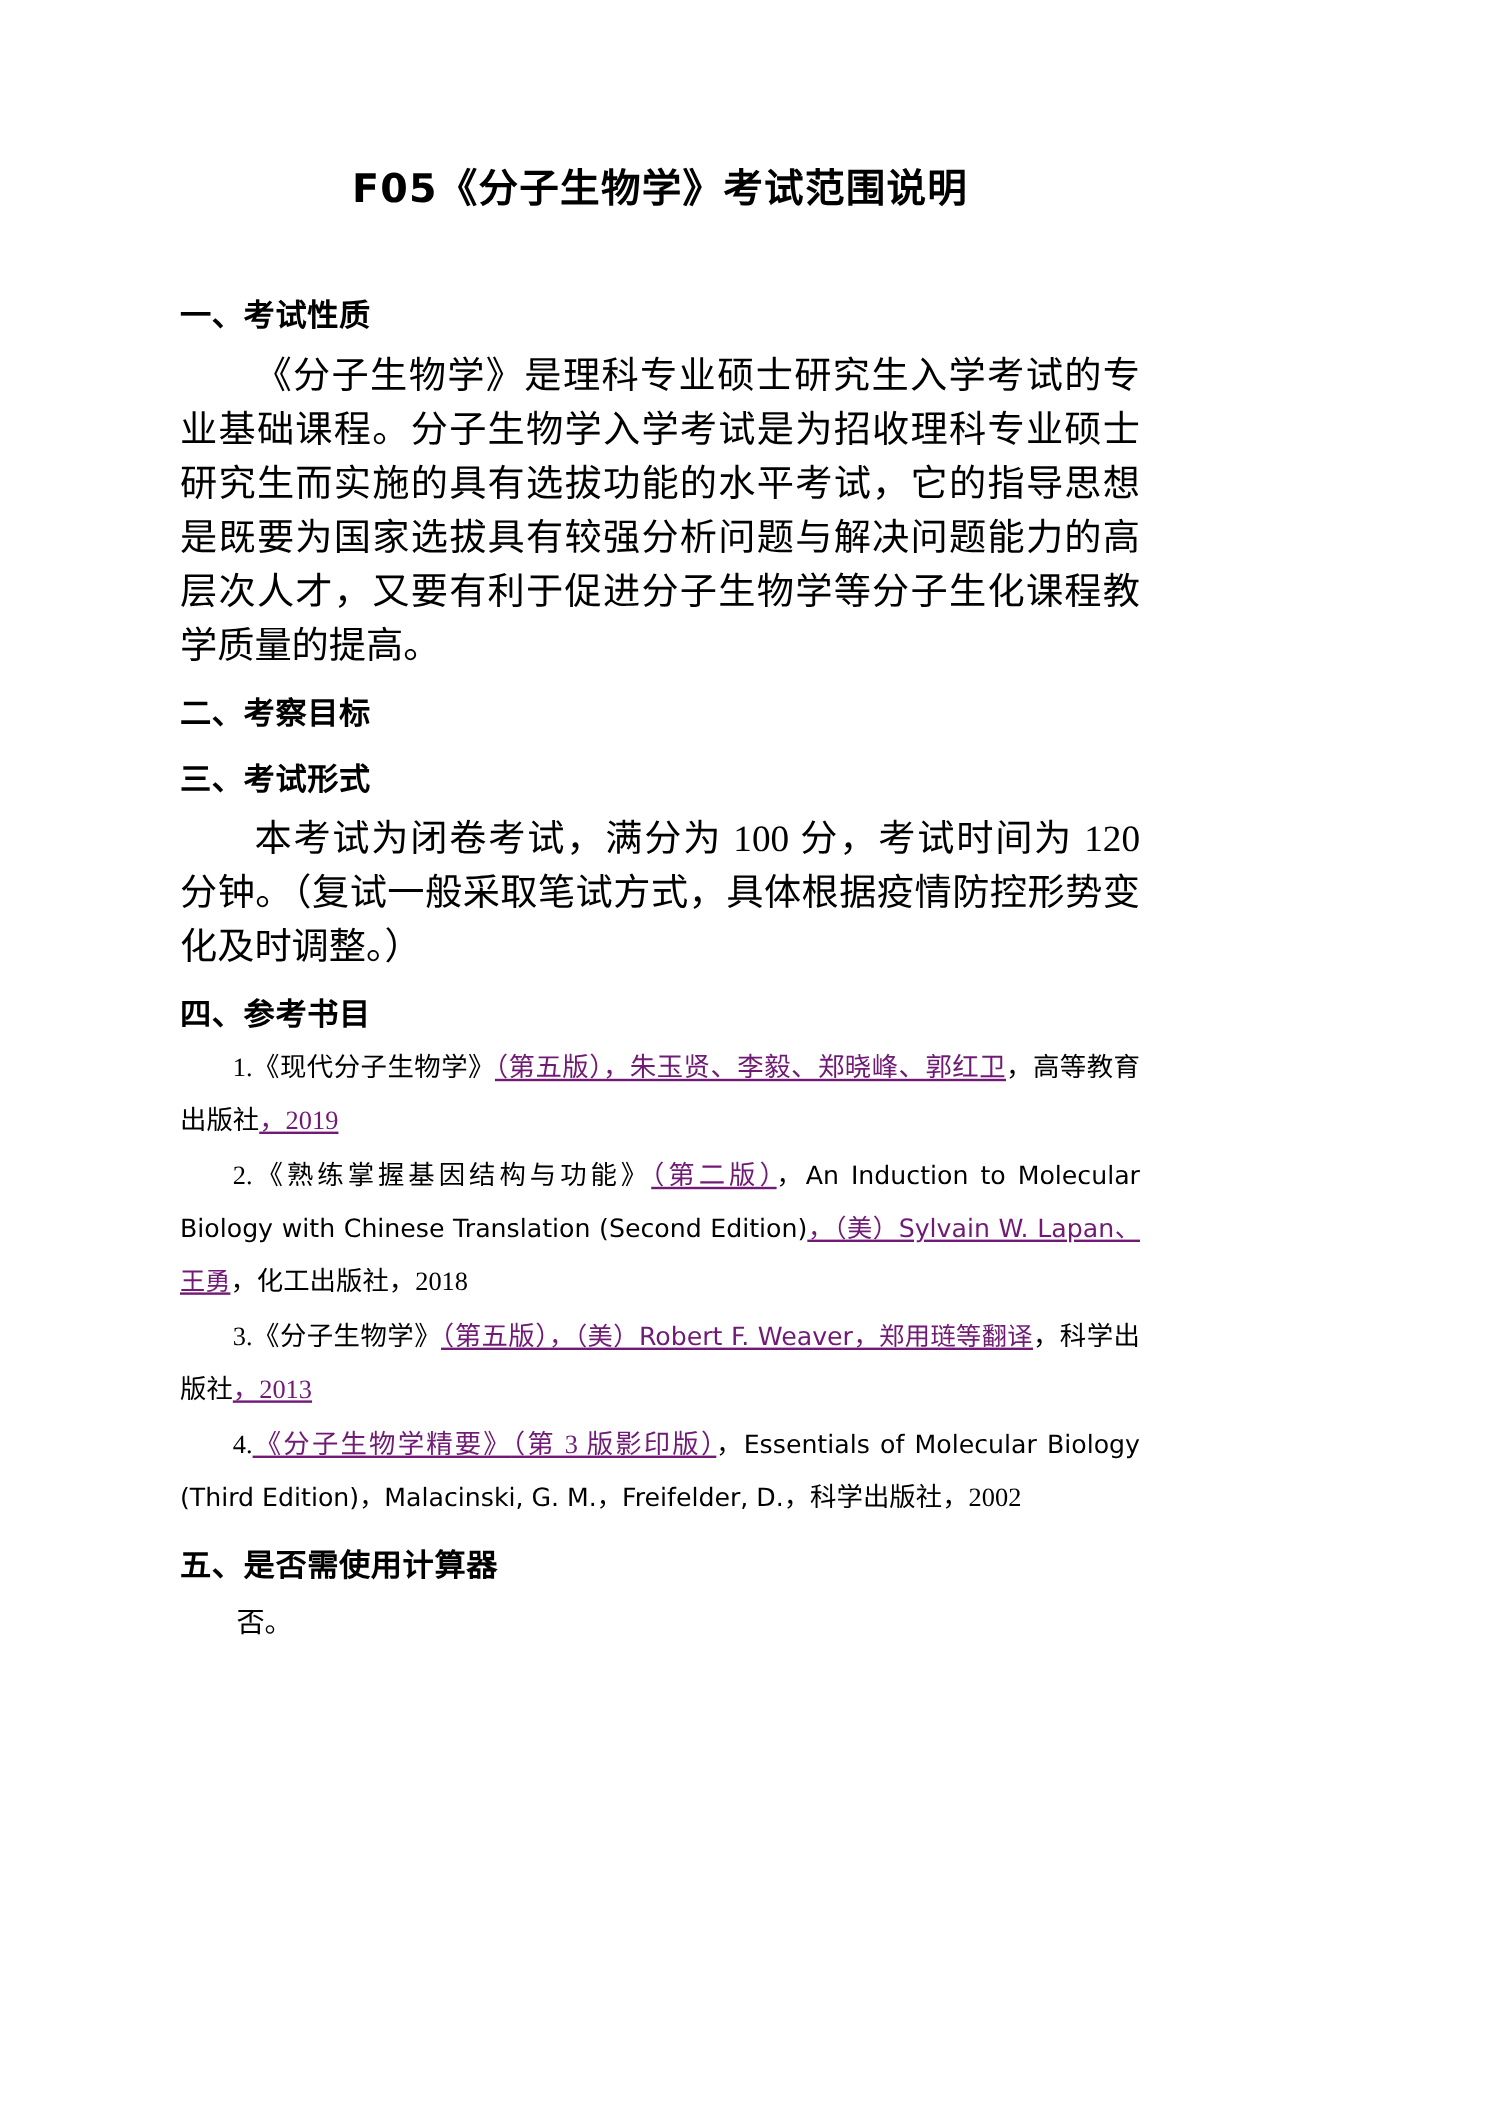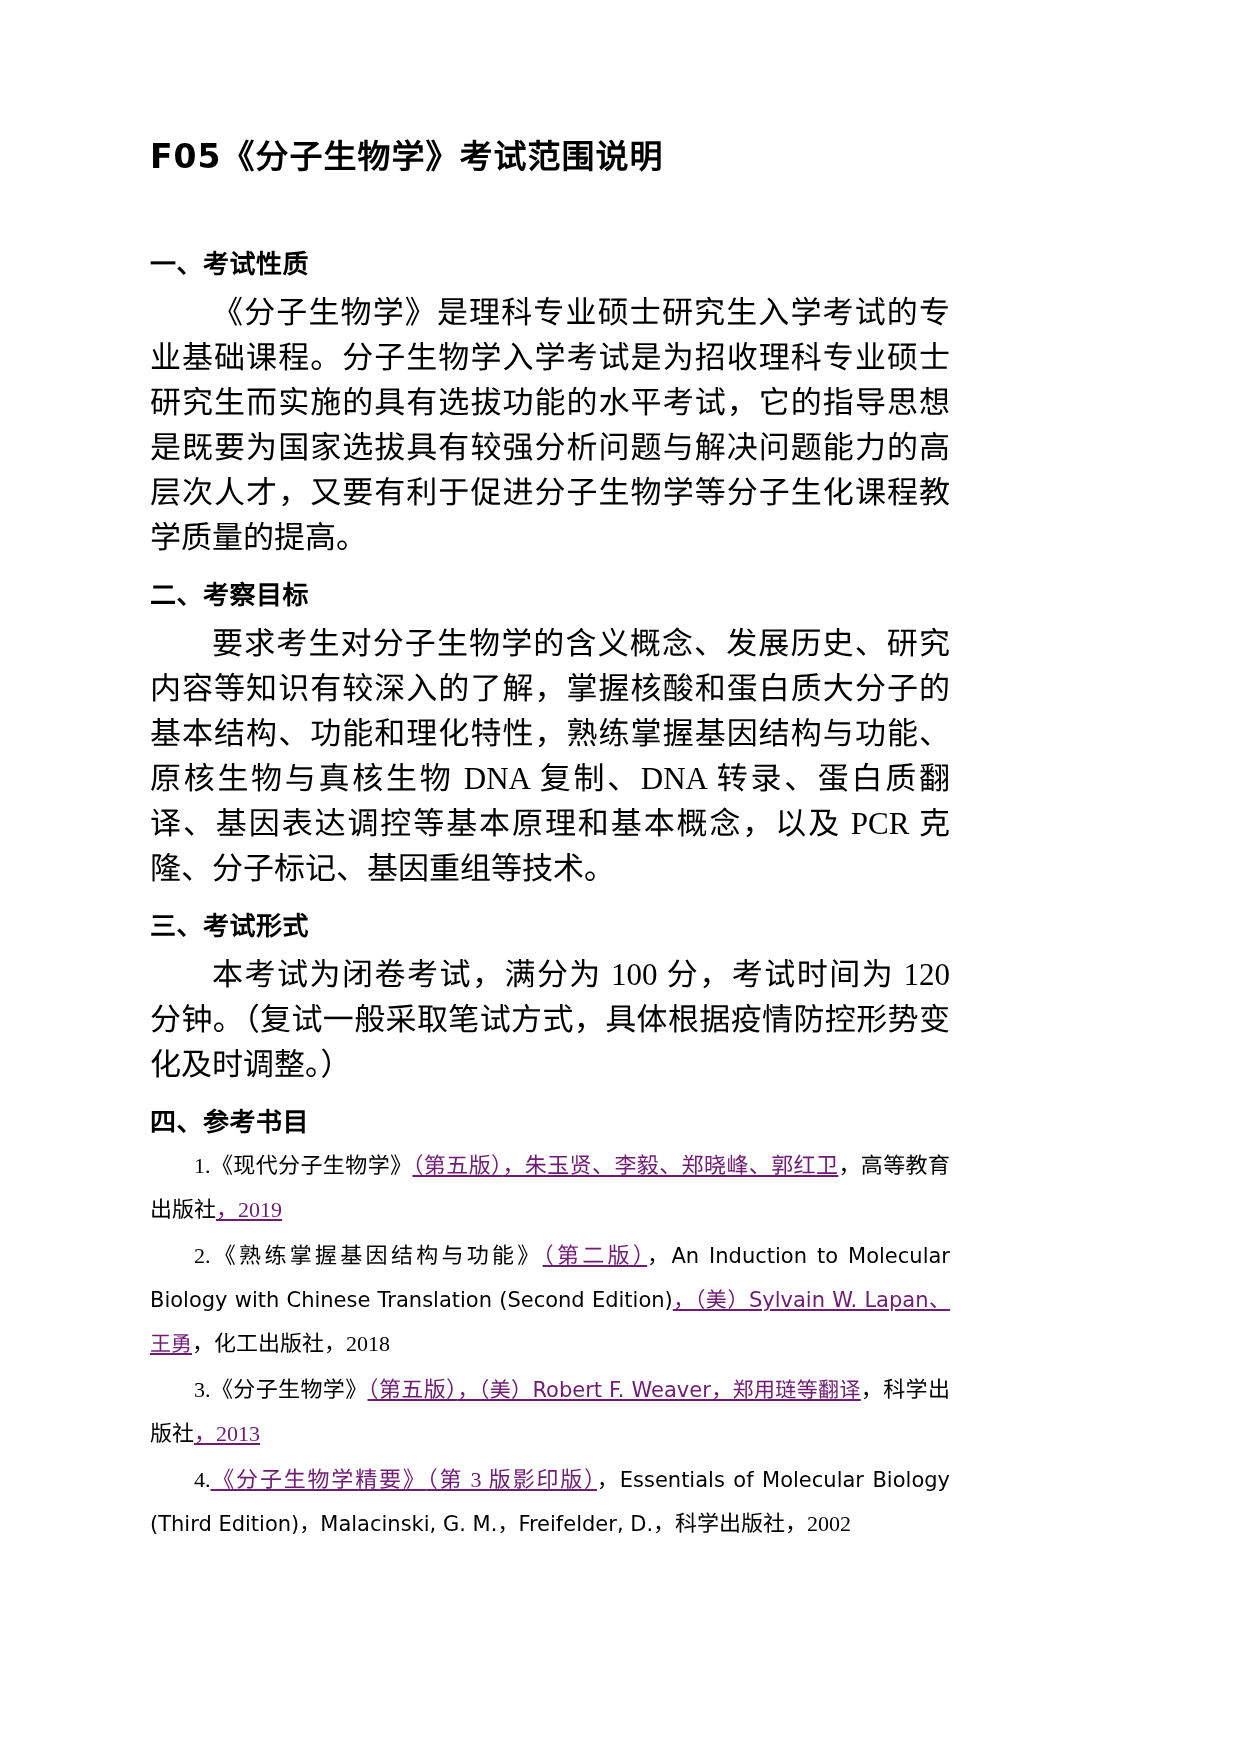--- a/index.html
+++ b/index.html
@@ -22,21 +22,21 @@
     overflow: hidden;
     box-sizing: border-box;
   }
   .content {
     position: absolute;
     left: 150px;
     top: 0;
     width: 800px;
   }
   .doc-title {
-    text-align: left;
+    text-align: center;
     font-family: "DejaVu Sans", "Liberation Sans", sans-serif;
     font-weight: bold;
     font-size: 33px;
     letter-spacing: 1px;
     margin: 0;
     padding-top: 136px;
     line-height: 1.25;
     white-space: nowrap;
   }
   .section {
@@ -101,21 +101,20 @@
 
     <h1 class="doc-title">F05《分子生物学》考试范围说明</h1>
 
     <div class="section sec1">
       <h2 class="section-heading">一、考试性质</h2>
       <p class="body-text">《分子生物学》是理科专业硕士研究生入学考试的专业基础课程。分子生物学入学考试是为招收理科专业硕士研究生而实施的具有选拔功能的水平考试，它的指导思想是既要为国家选拔具有较强分析问题与解决问题能力的高层次人才，又要有利于促进分子生物学等分子生化课程教学质量的提高。</p>
     </div>
 
     <div class="section sec2">
       <h2 class="section-heading">二、考察目标</h2>
-      <p class="body-text">要求考生对分子生物学的含义概念、发展历史、研究内容等知识有较深入的了解，掌握核酸和蛋白质大分子的基本结构、功能和理化特性，熟练掌握基因结构与功能、原核生物与真核生物 DNA 复制、DNA 转录、蛋白质翻译、基因表达调控等基本原理和基本概念，以及 PCR 克隆、分子标记、基因重组等技术。</p>
     </div>
 
     <div class="section sec3">
       <h2 class="section-heading">三、考试形式</h2>
       <p class="body-text">本考试为闭卷考试，满分为 100 分，考试时间为 120 分钟。（复试一般采取笔试方式，具体根据疫情防控形势变化及时调整。）</p>
     </div>
 
     <div class="section sec4">
       <h2 class="section-heading">四、参考书目</h2>
 
@@ -129,15 +128,19 @@
 
       <p class="ref-item">
         <span class="num">3.</span><span>《分子生物学》</span><span class="grey">（第五版）</span><span class="grey latin">，（美）Robert F. Weaver，郑用琏等翻译</span><span>，科学出版社</span><span class="grey num">，2013</span>
       </p>
 
       <p class="ref-item">
         <span class="num">4.</span><span class="grey">《分子生物学精要》</span><span class="grey">（第 3 版影印版）</span><span class="latin">，Essentials of Molecular Biology (Third Edition)</span><span class="latin">，Malacinski, G. M.，Freifelder, D.</span><span>，科学出版社</span><span class="num">，2002</span>
       </p>
     </div>
 
+    <div class="section sec5">
+      <h2 class="section-heading">五、是否需使用计算器</h2>
+      <p class="answer">否。</p>
+    </div>
 
   </div>
 </div>
 
 </body></html>

